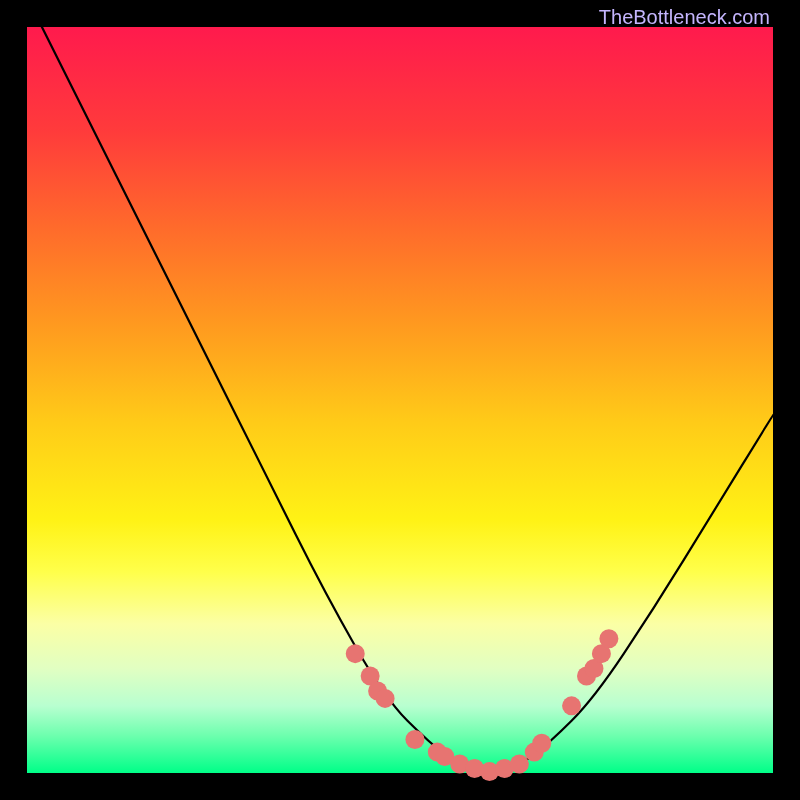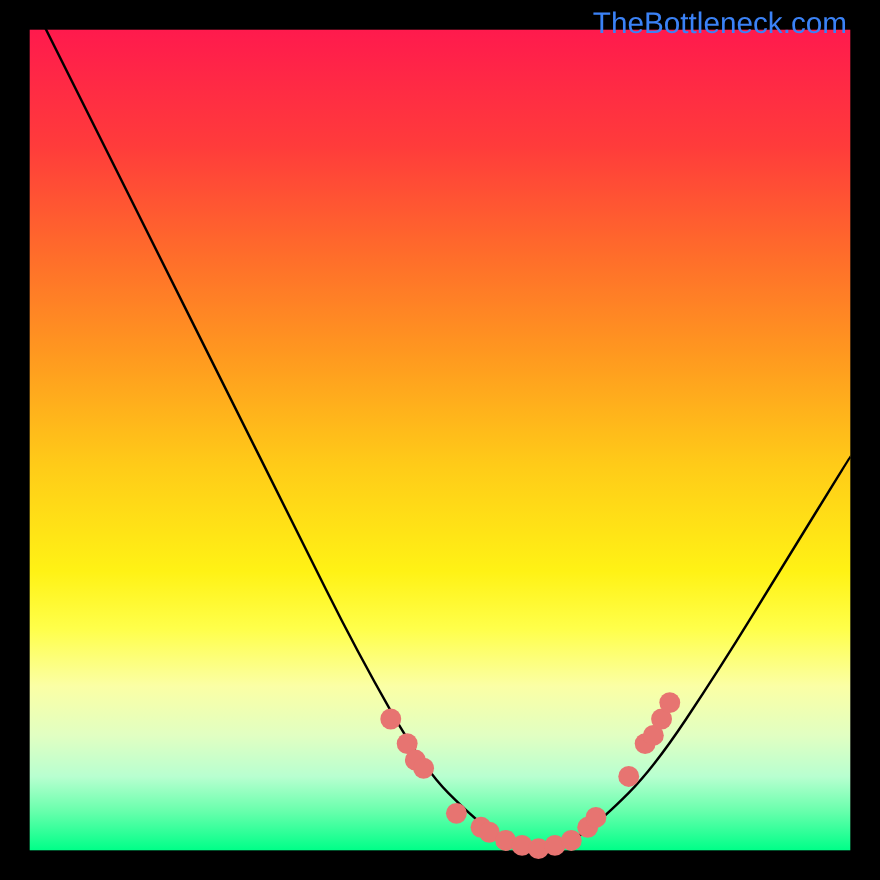--- a/index.html
+++ b/index.html
@@ -33,22 +33,22 @@
       #fbffa5 80%,
       #e1ffc2 86%,
       #b8ffd0 91%,
       #6dffae 95%,
       #00ff88 100%);
   }
   .watermark {
     position: absolute;
     top: 6px;
     right: 30px;
-    color: #3b82f6;
-    font-size: 27px;
+    color: #c4b5fd;
+    font-size: 20px;
     font-weight: 500;
     font-family: Arial, sans-serif;
   }
   svg.curve {
     position: absolute;
     left: 27px;
     top: 27px;
     width: 746px;
     height: 746px;
     overflow: visible;

